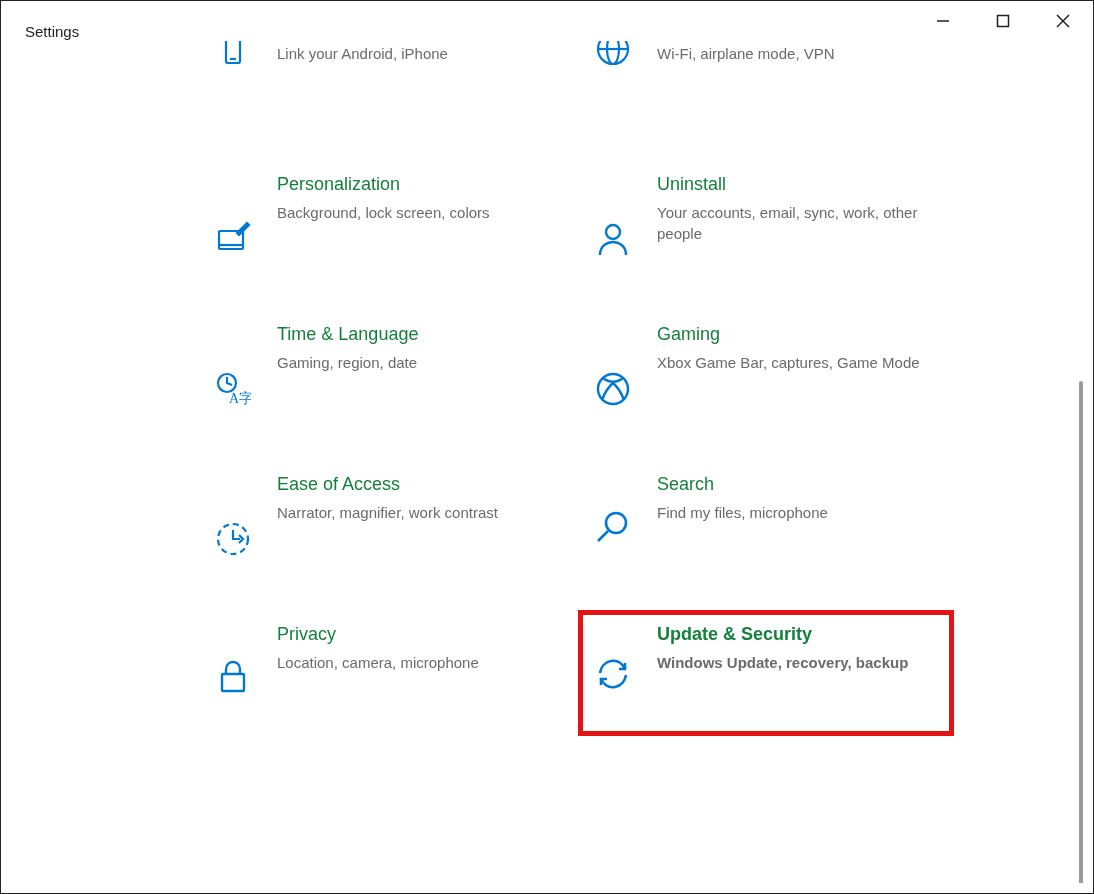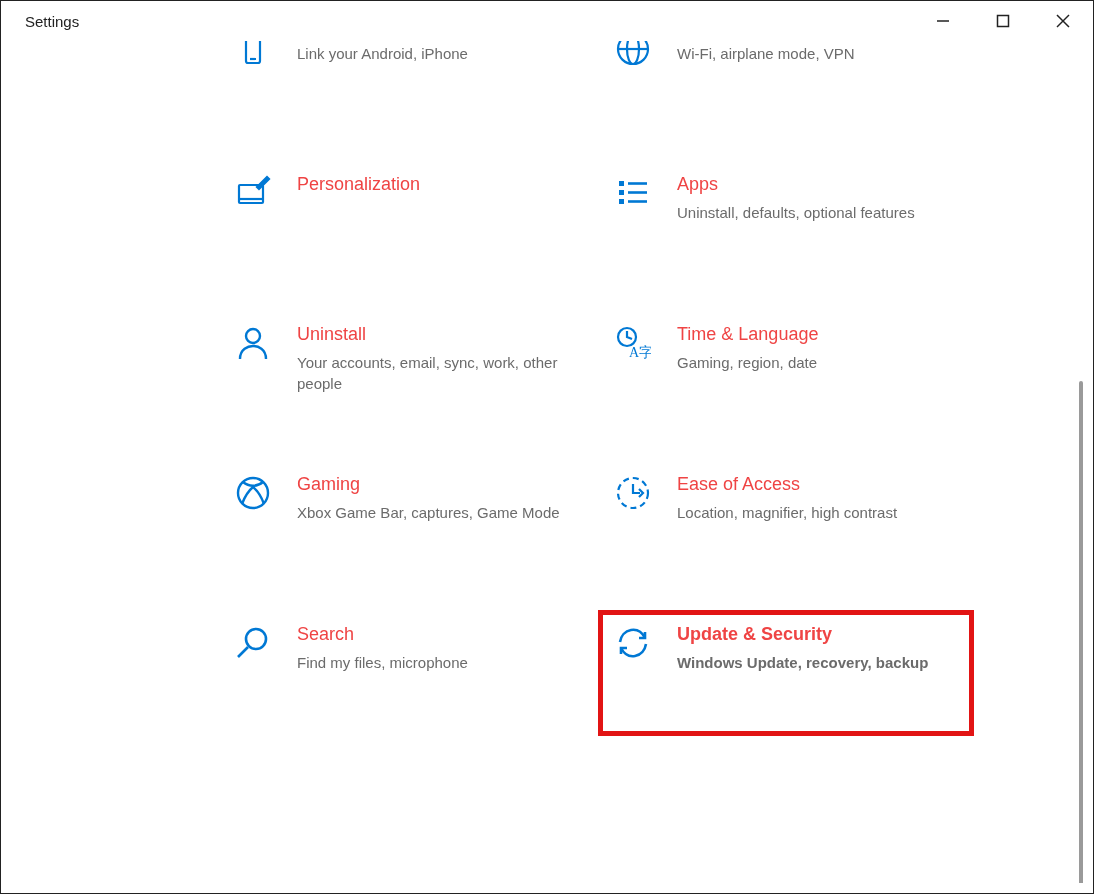--- a/index.html
+++ b/index.html
@@ -11,20 +11,21 @@
     background: #fff;
     border: 1px solid #222;
     position: relative;
     overflow: hidden;
   }
   .titlebar {
     height: 40px;
     display: flex;
     align-items: center;
     padding-left: 24px;
+    margin-top: 10px;
   }
   .titlebar .title {
     font-size: 15px;
     color: #222;
   }
   .window-controls {
     position: absolute;
     right: 0;
     top: 0;
     display: flex;
@@ -39,21 +40,20 @@
   }
   .wc-btn svg { display: block; }
 
   .content {
     position: absolute;
     top: 40px;
     left: 0;
     right: 10px;
     bottom: 10px;
     overflow: hidden;
-    margin-left: 20px;
   }
   .scrollbar {
     position: absolute;
     right: 0;
     top: 340px;
     width: 4px;
     height: 540px;
     background: #9a9a9a;
     border-radius: 2px;
   }
@@ -80,29 +80,29 @@
   .tile-h150 { height:150px; }
   .highlighted {
     outline: 5px solid #e21414;
     outline-offset: -2px;
     font-weight: bold;
   }
   .icon-slot {
     width: 40px;
     flex: 0 0 40px;
     display: flex;
-    align-items: flex-start;
+    align-items: center;
     justify-content: center;
     padding-top: 2px;
   }
   .icon-slot svg { stroke:#0078d4; }
   .texts { flex:1; padding-top:0px; }
   .t-title {
     font-size: 18px;
-    color: #ef4444;
+    color: #15803d;
     margin-bottom: 6px;
     line-height: 1.25;
   }
   .t-desc {
     font-size: 15px;
     color: #6b6b6b;
     line-height: 1.45;
   }
 </style>
 </head>
@@ -165,39 +165,24 @@
     <div class="tile tile-h150">
       <div class="icon-slot">
         <svg width="36" height="36" viewBox="0 0 36 36" fill="none" stroke-width="2.2">
           <rect x="4" y="10" width="24" height="18" rx="1"></rect>
           <line x1="4" y1="24" x2="28" y2="24"></line>
           <path d="M22 12 L32 2 L34 4 L24 14 Z" fill="#0078d4" stroke="#0078d4"></path>
         </svg>
       </div>
       <div class="texts">
         <div class="t-title">Personalization</div>
-      </div>
-    </div>
-
-    <div class="tile tile-h150">
-      <div class="icon-slot">
-        <svg width="36" height="36" viewBox="0 0 36 36" fill="none" stroke-width="2.6">
-          <rect x="4" y="6" width="5" height="5" fill="#0078d4" stroke="none"></rect>
-          <line x1="13" y1="8.5" x2="32" y2="8.5"></line>
-          <rect x="4" y="15" width="5" height="5" fill="#0078d4" stroke="none"></rect>
-          <line x1="13" y1="17.5" x2="32" y2="17.5"></line>
-          <rect x="4" y="24" width="5" height="5" fill="#0078d4" stroke="none"></rect>
-          <line x1="13" y1="26.5" x2="32" y2="26.5"></line>
-        </svg>
-      </div>
-      <div class="texts">
-        <div class="t-title">Apps</div>
-        <div class="t-desc">Uninstall, defaults, optional features</div>
-      </div>
-    </div>
+        <div class="t-desc">Background, lock screen, colors</div>
+      </div>
+    </div>
+
 
     <div class="tile tile-h150">
       <div class="icon-slot">
         <svg width="36" height="36" viewBox="0 0 36 36" fill="none" stroke-width="2.4">
           <circle cx="18" cy="11" r="7"></circle>
           <path d="M5 34 C5 24 13 21 18 21 C23 21 31 24 31 34"></path>
         </svg>
       </div>
       <div class="texts">
         <div class="t-title">Uninstall</div>
@@ -236,37 +221,49 @@
     <div class="tile tile-h150">
       <div class="icon-slot">
         <svg width="36" height="36" viewBox="0 0 36 36" fill="none" stroke-width="2.2">
           <circle cx="18" cy="18" r="15" stroke-dasharray="6 4"></circle>
           <path d="M18 9 L18 18 L25 18"></path>
           <path d="M24 14 L28 18 L24 22"></path>
         </svg>
       </div>
       <div class="texts">
         <div class="t-title">Ease of Access</div>
-        <div class="t-desc">Location, magnifier, high contrast</div>
+        <div class="t-desc">Narrator, magnifier, work contrast</div>
       </div>
     </div>
 
     <div class="tile tile-h125">
       <div class="icon-slot">
         <svg width="36" height="36" viewBox="0 0 36 36" fill="none" stroke-width="2.6">
           <circle cx="21" cy="14" r="10"></circle>
           <line x1="13" y1="22" x2="3" y2="32"></line>
         </svg>
       </div>
       <div class="texts">
         <div class="t-title">Search</div>
         <div class="t-desc">Find my files, microphone</div>
       </div>
     </div>
 
+    <div class="tile tile-h125">
+      <div class="icon-slot">
+        <svg width="36" height="36" viewBox="0 0 36 36" fill="none" stroke-width="2.4">
+          <rect x="7" y="15" width="22" height="17" rx="1"></rect>
+          <path d="M11 15 L11 10 C11 5 15 3 18 3 C21 3 25 5 25 10 L25 15"></path>
+        </svg>
+      </div>
+      <div class="texts">
+        <div class="t-title">Privacy</div>
+        <div class="t-desc">Location, camera, microphone</div>
+      </div>
+    </div>
 
     <div class="tile highlighted" style="height:120px">
       <div class="icon-slot">
         <svg width="36" height="36" viewBox="0 0 36 36" fill="none" stroke-width="2.6">
           <path d="M30 13 C27 7 22 4 16 5 C10 6 6 11 5 17"></path>
           <path d="M6 23 C9 29 14 32 20 31 C26 30 30 25 31 19"></path>
           <path d="M24 13 L30 13 L30 7"></path>
           <path d="M12 23 L6 23 L6 29"></path>
         </svg>
       </div>

